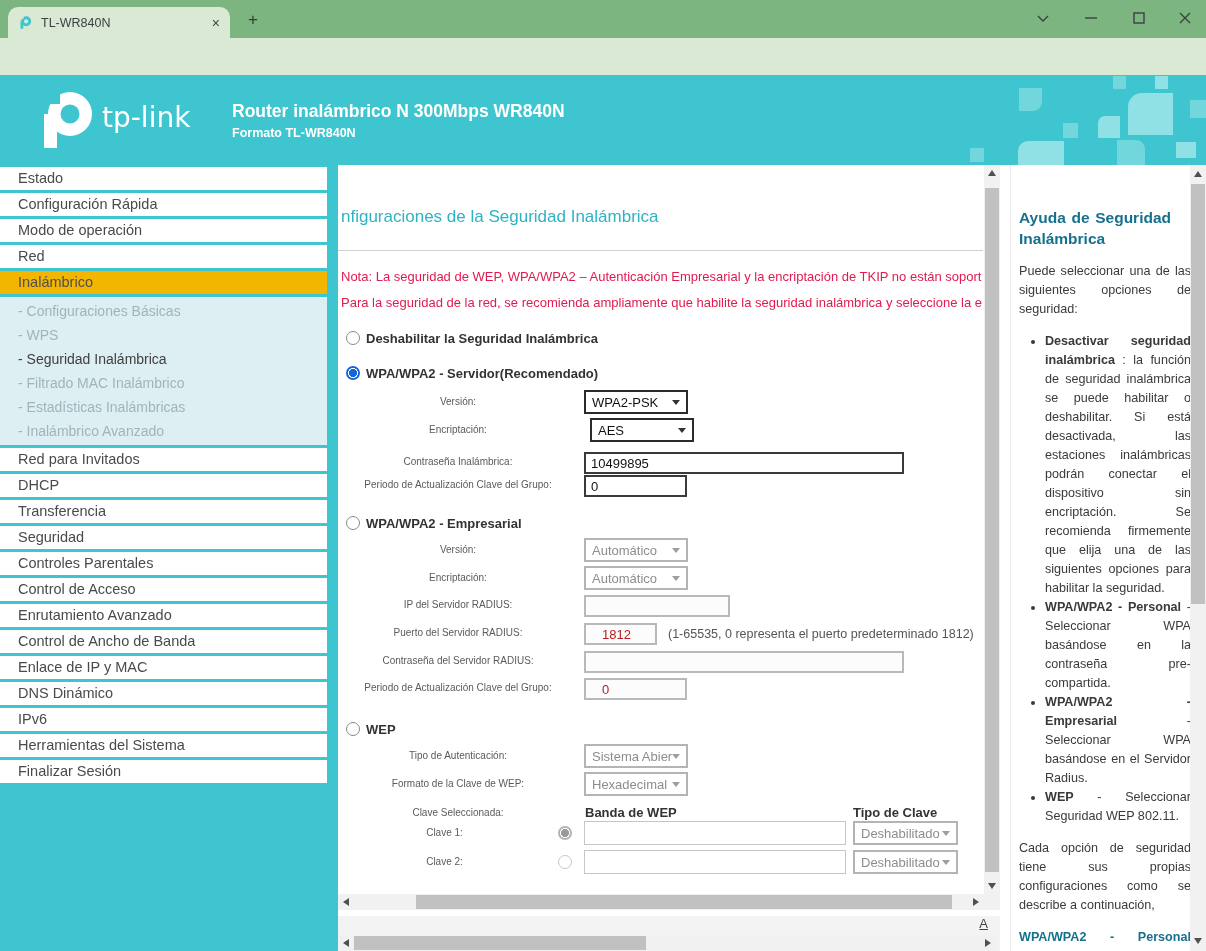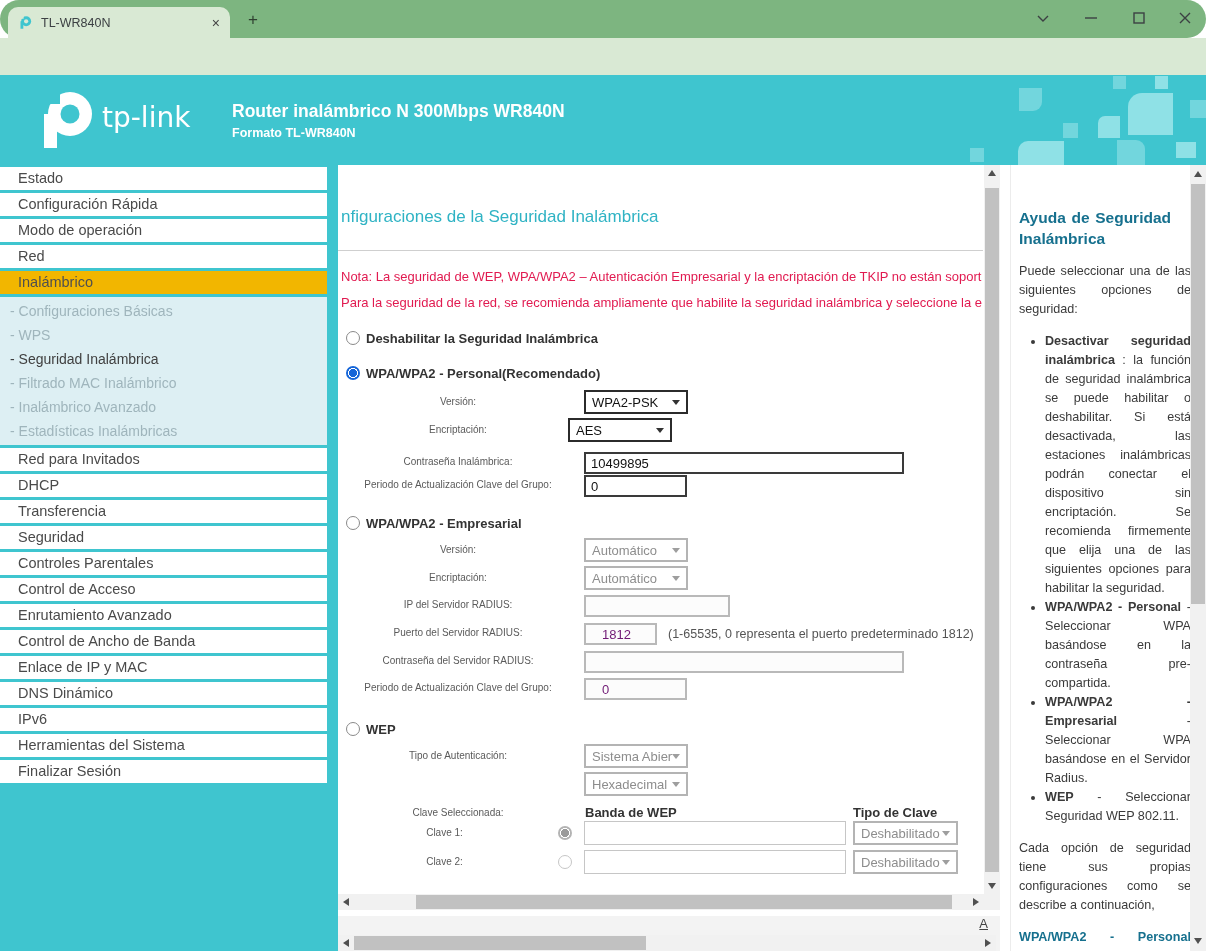--- a/index.html
+++ b/index.html
@@ -1,21 +1,21 @@
 <!DOCTYPE html>
 <html><head>
 <meta charset="utf-8">
 <style>
   * { box-sizing: border-box; margin: 0; padding: 0; }
   html,body { width:1206px; height:951px; overflow:hidden; }
   body { position:relative; font-family:"Liberation Sans", sans-serif; background:#fff; }
   .abs { position:absolute; }
 
   
-  .tabstrip { left:0; top:0; width:1206px; height:38px; background:#7db580;border-radius:19px; }
+  .tabstrip { left:0; top:0; width:1206px; height:38px; background:#7db580; }
   .tab { left:8px; top:7px; width:222px; height:31px; background:#d9e9d4;
          border-radius:10px 10px 0 0; display:flex; align-items:center; padding:0 10px; gap:8px; }
   .tab-title { font-size:12.5px; color:#3c4043; flex:1; white-space:nowrap; overflow:hidden; }
   .tab-close { font-size:14px; color:#444; line-height:14px; }
   .newtab { left:248px; top:10px; font-size:17px; color:#2f4030; }
   .winctl { top:10px; width:16px; height:16px; }
   .toolbar { left:0; top:38px; width:1206px; height:37px; background:#d9e9d4; }
   .navic { top:47px; width:20px; height:20px; }
   .urlbar { left:108px; top:44px; width:990px; height:27px; border-radius:14px; background:#f6faf3;
             display:flex; align-items:center; padding:0 14px; gap:9px; }
@@ -30,21 +30,21 @@
   .h-title { left:232px; top:26px; font-size:17.5px; font-weight:bold; color:#fff; }
   .h-model { left:232px; top:51px; font-size:12.5px; font-weight:bold; color:#fff; }
   .sqA { background:#72d6dd; } .sqB { background:#8fe1e6; }
 
   
   .sidebar { left:0; top:165px; width:338px; height:786px; background:#3fc5cf; padding-top:2px; }
   .menu-item { width:327px; height:23px; background:#fff; margin-bottom:3px; line-height:23px;
                padding-left:18px; font-size:14.5px; color:#4a4a4a; cursor:pointer; }
   .menu-item.active { background:#f2b600; color:#4f4f4f; }
   .submenu { width:327px; background:#ddeff3; margin-bottom:3px; padding:2px 0; }
-  .submenu-item { height:24px; line-height:24px; padding-left:10px; font-size:14px; color:#9fb5bc; cursor:pointer; }
+  .submenu-item { height:24px; line-height:24px; padding-left:18px; font-size:14px; color:#9fb5bc; cursor:pointer; }
   .submenu-item.active { color:#404040; }
 
   
   .main-frame { left:338px; top:165px; width:662px; height:745px; background:#fff; }
   .main-content { left:0; top:0; width:646px; height:729px; overflow:hidden; }
   .m-title { left:3px; top:42px; font-size:17px; color:#2fb3c4; white-space:nowrap; }
   .m-divider { left:0; top:85px; width:645px; border-top:1px solid #cfcfcf; }
   .m-note { left:3px; width:641px; font-size:13px; color:#e11a50; white-space:nowrap; overflow:hidden; }
   .opt { left:8px; height:16px; display:flex; align-items:center; gap:6px; }
   .opt b { font-size:13px; color:#333; }
@@ -57,21 +57,21 @@
              color:#5a5a5a; line-height:24px; white-space:nowrap; }
   .select { position:absolute; top:0; height:24px; border:2px solid #2b2b2b; background:#fff;
             display:flex; align-items:center; justify-content:space-between; padding:0 6px;
             font-size:13px; color:#111; cursor:pointer; }
   .caret { width:0; height:0; border-left:4px solid transparent; border-right:4px solid transparent;
            border-top:5px solid #333; }
   .select.dis { border-color:#b4b4b4; color:#8d8d8d; }
   .select.dis .caret { border-top-color:#9e9e9e; }
   .tinput { position:absolute; top:1px; height:22px; border:2px solid #3a3a3a; background:#fff;
             padding:0 5px; font-size:13px; color:#111; font-family:"Liberation Sans",sans-serif; }
-  .tinput.dis { border-color:#b9b9b9; color:#701a75; background:#fcfcfc;padding-left:16px; }
+  .tinput.dis { border-color:#b9b9b9; color:#b91c1c; background:#fcfcfc;padding-left:16px; }
   .tinput.wepkey { border:1px solid #c6c6c6; height:24px; top:0; }
   .hint { position:absolute; left:330px; top:0; font-size:12.5px; color:#555; line-height:24px; white-space:nowrap; }
   .colhdr { position:absolute; top:0; font-size:13px; font-weight:bold; color:#333; line-height:24px; }
 
   
   .sb-track { background:#f1f1f1; }
   .sb-thumb { position:absolute; background:#c1c1c1; }
   .arr { position:absolute; width:0; height:0; }
   .arr-up    { border-left:4px solid transparent; border-right:4px solid transparent; border-bottom:6px solid #505050; }
   .arr-down  { border-left:4px solid transparent; border-right:4px solid transparent; border-top:6px solid #505050; }
@@ -228,22 +228,22 @@
   <div class="menu-item">Estado</div>
   <div class="menu-item">Configuración Rápida</div>
   <div class="menu-item">Modo de operación</div>
   <div class="menu-item">Red</div>
   <div class="menu-item active">Inalámbrico</div>
   <div class="submenu">
     <div class="submenu-item">- Configuraciones Básicas</div>
     <div class="submenu-item">- WPS</div>
     <div class="submenu-item active">- Seguridad Inalámbrica</div>
     <div class="submenu-item">- Filtrado MAC Inalámbrico</div>
+    <div class="submenu-item">- Estadísticas Inalámbricas</div>
     <div class="submenu-item">- Inalámbrico Avanzado</div>
-    <div class="submenu-item">- Estadísticas Inalámbricas</div>
   </div>
   <div class="menu-item">Red para Invitados</div>
   <div class="menu-item">DHCP</div>
   <div class="menu-item">Transferencia</div>
   <div class="menu-item">Seguridad</div>
   <div class="menu-item">Controles Parentales</div>
   <div class="menu-item">Control de Acceso</div>
   <div class="menu-item">Enrutamiento Avanzado</div>
   <div class="menu-item">Control de Ancho de Banda</div>
   <div class="menu-item">Enlace de IP y MAC</div>
@@ -260,33 +260,33 @@
     <div class="abs m-note" style="top:104px">Nota: La seguridad de WEP, WPA/WPA2 – Autenticación Empresarial y la encriptación de TKIP no están soportadas con</div>
     <div class="abs m-note" style="top:130px">Para la seguridad de la red, se recomienda ampliamente que habilite la seguridad inalámbrica y seleccione la encriptació</div>
 
     <div class="abs opt" style="top:165px">
       <span class="radio"></span>
       <b>Deshabilitar la Seguridad Inalámbrica</b>
     </div>
 
     <div class="abs opt" style="top:200px">
       <span class="radio checked-blue"></span>
-      <b>WPA/WPA2 - Personal(Recomendado)</b>
+      <b>WPA/WPA2 - Servidor(Recomendado)</b>
     </div>
 
     <div class="abs f-row" style="top:225px">
       <div class="f-label">Versión:</div>
       <div class="select" style="left:246px;width:104px">
         <span>WPA2-PSK</span>
         <span class="caret"></span>
       </div>
     </div>
     <div class="abs f-row" style="top:253px">
       <div class="f-label">Encriptación:</div>
-      <div class="select" style="left:230px;width:104px">
+      <div class="select" style="left:252px;width:104px">
         <span>AES</span>
         <span class="caret"></span>
       </div>
     </div>
     <div class="abs f-row" style="top:286px">
       <div class="f-label" style="line-height:22px">Contraseña Inalámbrica:</div>
       <input class="tinput" style="left: 246px; width: 320px;" value="10499895">
     </div>
     <div class="abs f-row" style="top:309px">
       <div class="f-label" style="line-height:22px">Periodo de Actualización Clave del Grupo:</div>
@@ -336,20 +336,21 @@
     </div>
 
     <div class="abs f-row" style="top:579px">
       <div class="f-label">Tipo de Autenticación:</div>
       <div class="select dis" style="left:246px;width:104px">
         <span style="white-space:nowrap;overflow:hidden">Sistema Abiert</span>
         <span class="caret"></span>
       </div>
     </div>
     <div class="abs f-row" style="top:607px">
+      <div class="f-label">Formato de la Clave de WEP:</div>
       <div class="select dis" style="left:246px;width:104px">
         <span>Hexadecimal</span>
         <span class="caret"></span>
       </div>
     </div>
     <div class="abs f-row" style="top:636px">
       <div class="f-label">Clave Seleccionada:</div>
       <span class="colhdr" style="left:247px">Banda de WEP</span>
       <span class="colhdr" style="left:515px">Tipo de Clave</span>
     </div>

